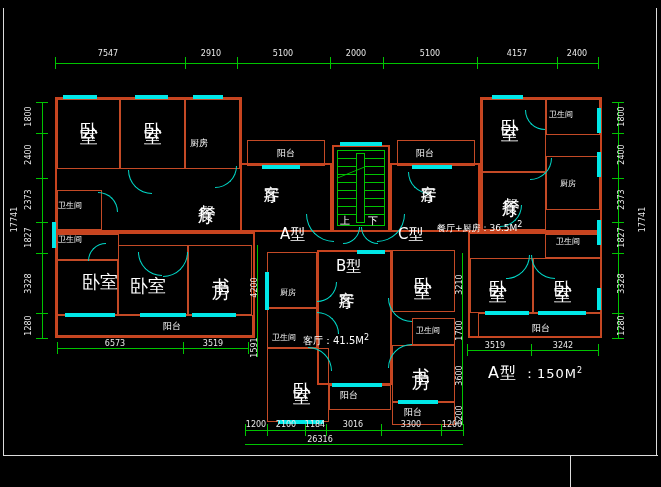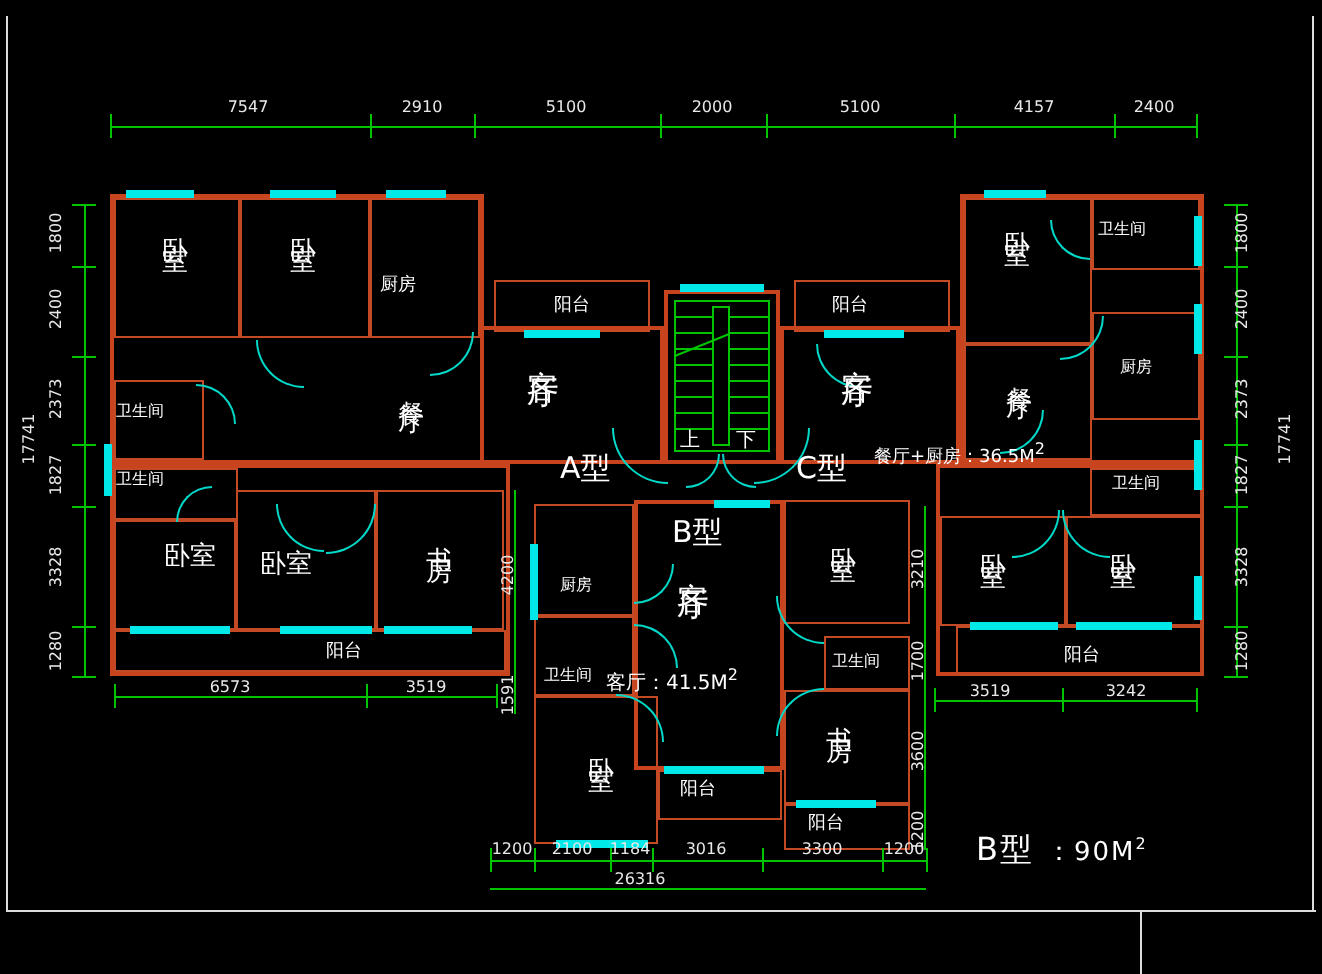--- a/index.html
+++ b/index.html
@@ -8,21 +8,21 @@
   .r{position:absolute;border:1px solid #c44a26;box-sizing:border-box}
   .R{position:absolute;border:2px solid #c8441f;box-sizing:border-box}
   .win{position:absolute;background:#00e8e8}
   .dl{position:absolute;background:#00c400}
   .tk{position:absolute;background:#00c400}
   .dt{position:absolute;color:#e8e8e8;font-size:8px;line-height:9px;white-space:nowrap;transform:translateX(-50%)}
   .dv{position:absolute;color:#e8e8e8;font-size:8px;line-height:9px;white-space:nowrap;transform:rotate(-90deg)}
   .lbl{position:absolute;color:#fff;white-space:nowrap;line-height:1.15}
   .v{writing-mode:vertical-lr;text-orientation:upright;letter-spacing:4px}
   .s8{font-size:8px}.s9{font-size:9px}.s10{font-size:10px}
-  .s13{font-size:13px}.s15{font-size:15px}.s16{font-size:16px}
+  .s13{font-size:18px}.s15{font-size:15px}.s16{font-size:16px}
   .arc{position:absolute;box-sizing:border-box;border:0 solid #00d8c8;background:transparent}
   .aTL{border-top-width:1px;border-left-width:1px;border-top-left-radius:100% 100%}
   .aTR{border-top-width:1px;border-right-width:1px;border-top-right-radius:100% 100%}
   .aBL{border-bottom-width:1px;border-left-width:1px;border-bottom-left-radius:100% 100%}
   .aBR{border-bottom-width:1px;border-right-width:1px;border-bottom-right-radius:100% 100%}
   .g{position:absolute;border:1px solid #00c400;box-sizing:border-box;background:#000}
   .gl{position:absolute;background:#00c400}
   .wf{position:absolute;background:#dcdcdc}
   sup{font-size:8px;color:#fff}
   .leg{position:absolute;color:#fff;font-size:16px;letter-spacing:1px;white-space:nowrap}
@@ -183,21 +183,21 @@
   <div class="tk" style="left:248px;top:342px;width:1px;height:12px"></div>
 
   <div class="dl" style="left:467px;top:350px;width:131px;height:1px"></div>
   <div class="tk" style="left:467px;top:344px;width:1px;height:12px"></div>
   <div class="tk" style="left:531px;top:344px;width:1px;height:12px"></div>
   <div class="tk" style="left:598px;top:344px;width:1px;height:12px"></div>
 
   <div class="dl" style="left:257px;top:245px;width:1px;height:112px"></div>
   <div class="dl" style="left:462px;top:253px;width:1px;height:172px"></div>
 
-  <span class="dt" style="left:124px;top:49px">7547</span>
+  <span class="dt" style="left:108px;top:49px">7547</span>
   <span class="dt" style="left:211px;top:49px">2910</span>
   <span class="dt" style="left:283px;top:49px">5100</span>
   <span class="dt" style="left:356px;top:49px">2000</span>
   <span class="dt" style="left:430px;top:49px">5100</span>
   <span class="dt" style="left:517px;top:49px">4157</span>
   <span class="dt" style="left:577px;top:49px">2400</span>
 
   <span class="dv" style="left:18px;top:112px">1800</span>
   <span class="dv" style="left:18px;top:150px">2400</span>
   <span class="dv" style="left:18px;top:195px">2373</span>
@@ -267,17 +267,17 @@
 
   <span class="lbl s15" style="left:280px;top:226px">A型</span>
   <span class="lbl s15" style="left:398px;top:226px">C型</span>
   <span class="lbl s15" style="left:336px;top:258px">B型</span>
   <span class="lbl v s16" style="left:337px;top:278px">客厅</span>
   <span class="lbl s9" style="left:437px;top:220px"><span>餐厅+厨房：36.5M</span><sup>2</sup></span>
   <span class="lbl s10" style="left:303px;top:333px"><span>客厅：41.5M</span><sup>2</sup></span>
   <span class="lbl s10" style="left:340px;top:215px">上</span>
   <span class="lbl s10" style="left:368px;top:215px">下</span>
 
-  <div class="leg" style="left:488px;top:415px">
-    <span>B型</span><span class="val"><span>：</span><span>90M</span><sup>2</sup></span>
+  <div class="leg" style="left:488px;top:363px">
+    <span>A型</span><span class="val"><span>：</span><span>150M</span><sup>2</sup></span>
   </div>
 
 </div>
 
 </body></html>

